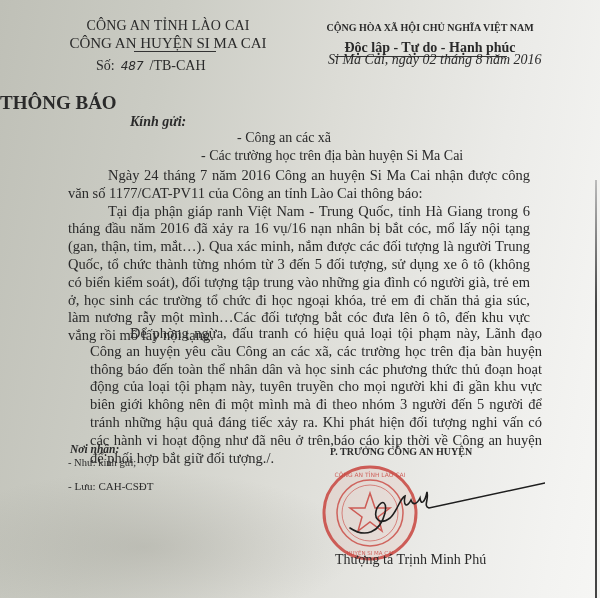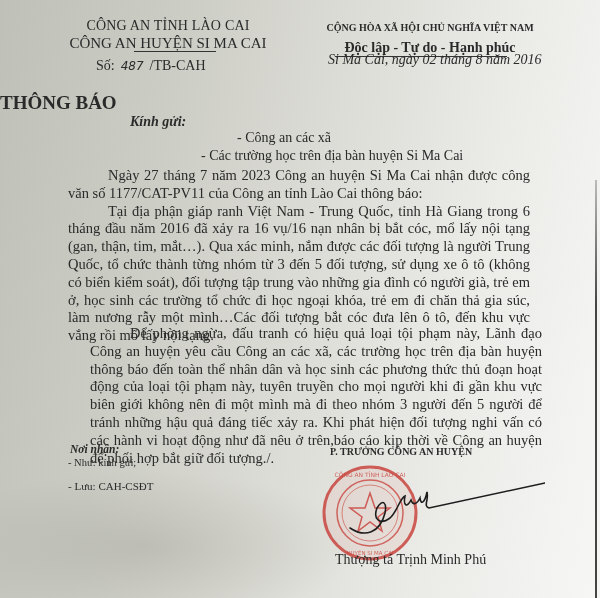--- a/index.html
+++ b/index.html
@@ -63,21 +63,21 @@
 <div class="t hdr-right rep2">Độc lập - Tự do - Hạnh phúc</div>
 <div class="rep-line"></div>
 <div class="t date">Si Ma Cai, ngày 02 tháng 8  năm 2016</div>
 
 <div class="t title">THÔNG BÁO</div>
 <div class="t kinh">Kính gửi:</div>
 <div class="t r1">- Công an các xã</div>
 <div class="t r2">- Các trường học trên địa bàn huyện Si Ma Cai</div>
 
 <div class="body">
-  <p>Ngày 27 tháng 7 năm 2023 Công an huyện Si Ma Cai nhận được công văn số 1177/CAT-PV11 của Công an tỉnh Lào Cai thông báo:</p>
+  <p>Ngày 24 tháng 7 năm 2016 Công an huyện Si Ma Cai nhận được công văn số 1177/CAT-PV11 của Công an tỉnh Lào Cai thông báo:</p>
   <p>Tại địa phận giáp ranh Việt Nam - Trung Quốc, tỉnh Hà Giang trong 6 tháng đầu năm 2016 đã xảy ra 16 vụ/16 nạn nhân bị bắt cóc, mổ lấy nội tạng (gan, thận, tim, mắt…). Qua xác minh, nắm được các đối tượng là người Trung Quốc, tổ chức thành từng nhóm từ 3 đến 5 đối tượng, sử dụng xe ô tô (không có biển kiểm soát), đối tượng tập trung vào những gia đình có người già, trẻ em ở, học sinh các trường tổ chức đi học ngoại khóa, trẻ em đi chăn thả gia súc, làm nương rẫy một mình…Các đối tượng bắt cóc đưa lên ô tô, đến khu vực vắng rồi mổ lấy nội tạng.</p>
 </div>
 <div class="body body2">
   <p>Để phòng ngừa, đấu tranh có hiệu quả loại tội phạm này, Lãnh đạo Công an huyện yêu cầu Công an các xã, các trường học trên địa bàn huyện thông báo đến toàn thể nhân dân và học sinh các phương thức thủ đoạn hoạt động của loại tội phạm này, tuyên truyền cho mọi người khi đi gần khu vực biên giới không nên đi một mình mà đi theo nhóm 3 người đến 5 người để tránh những hậu quả đáng tiếc xảy ra. Khi phát hiện đối tượng nghi vấn có các hành vi hoạt động như đã nêu ở trên,báo cáo kịp thời về Công an huyện để phối hợp bắt giữ đối tượng./.</p>
 </div>
 
 <div class="t noi">Nơi nhận:</div>
 <div class="t noi1">- Như: kính gửi;</div>
 <div class="t noi2">- Lưu: CAH-CSĐT</div>
 

